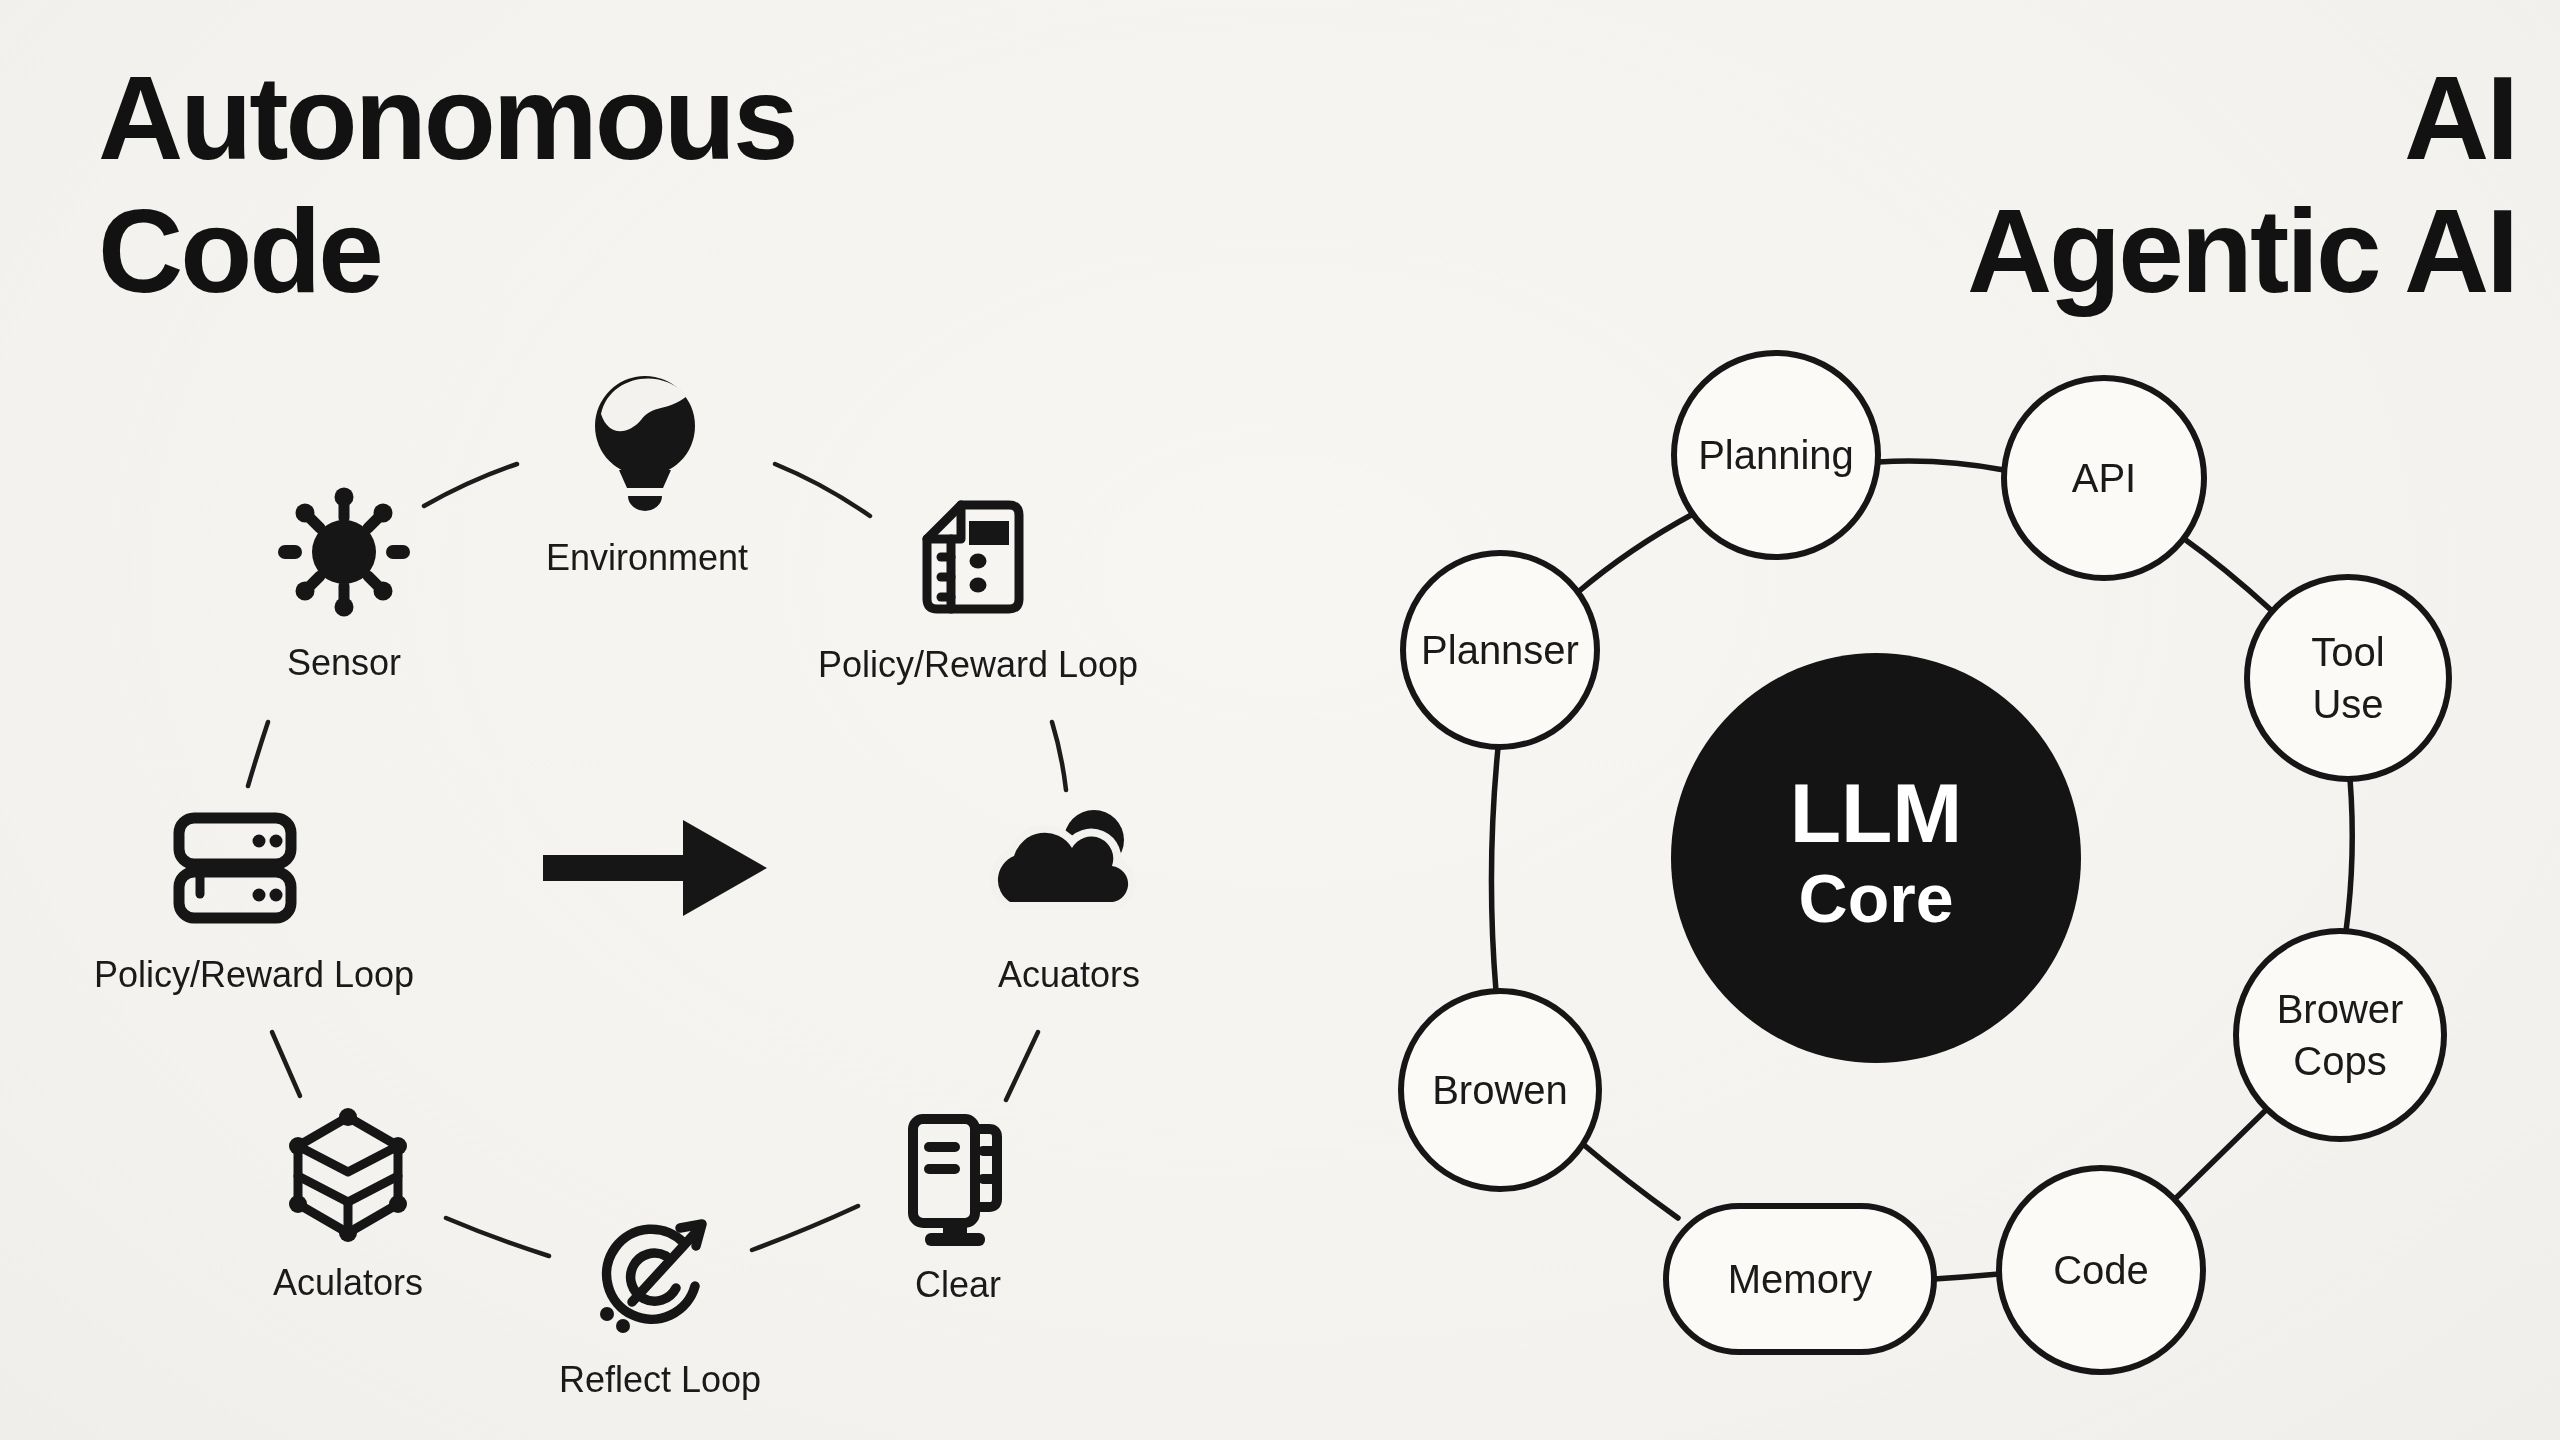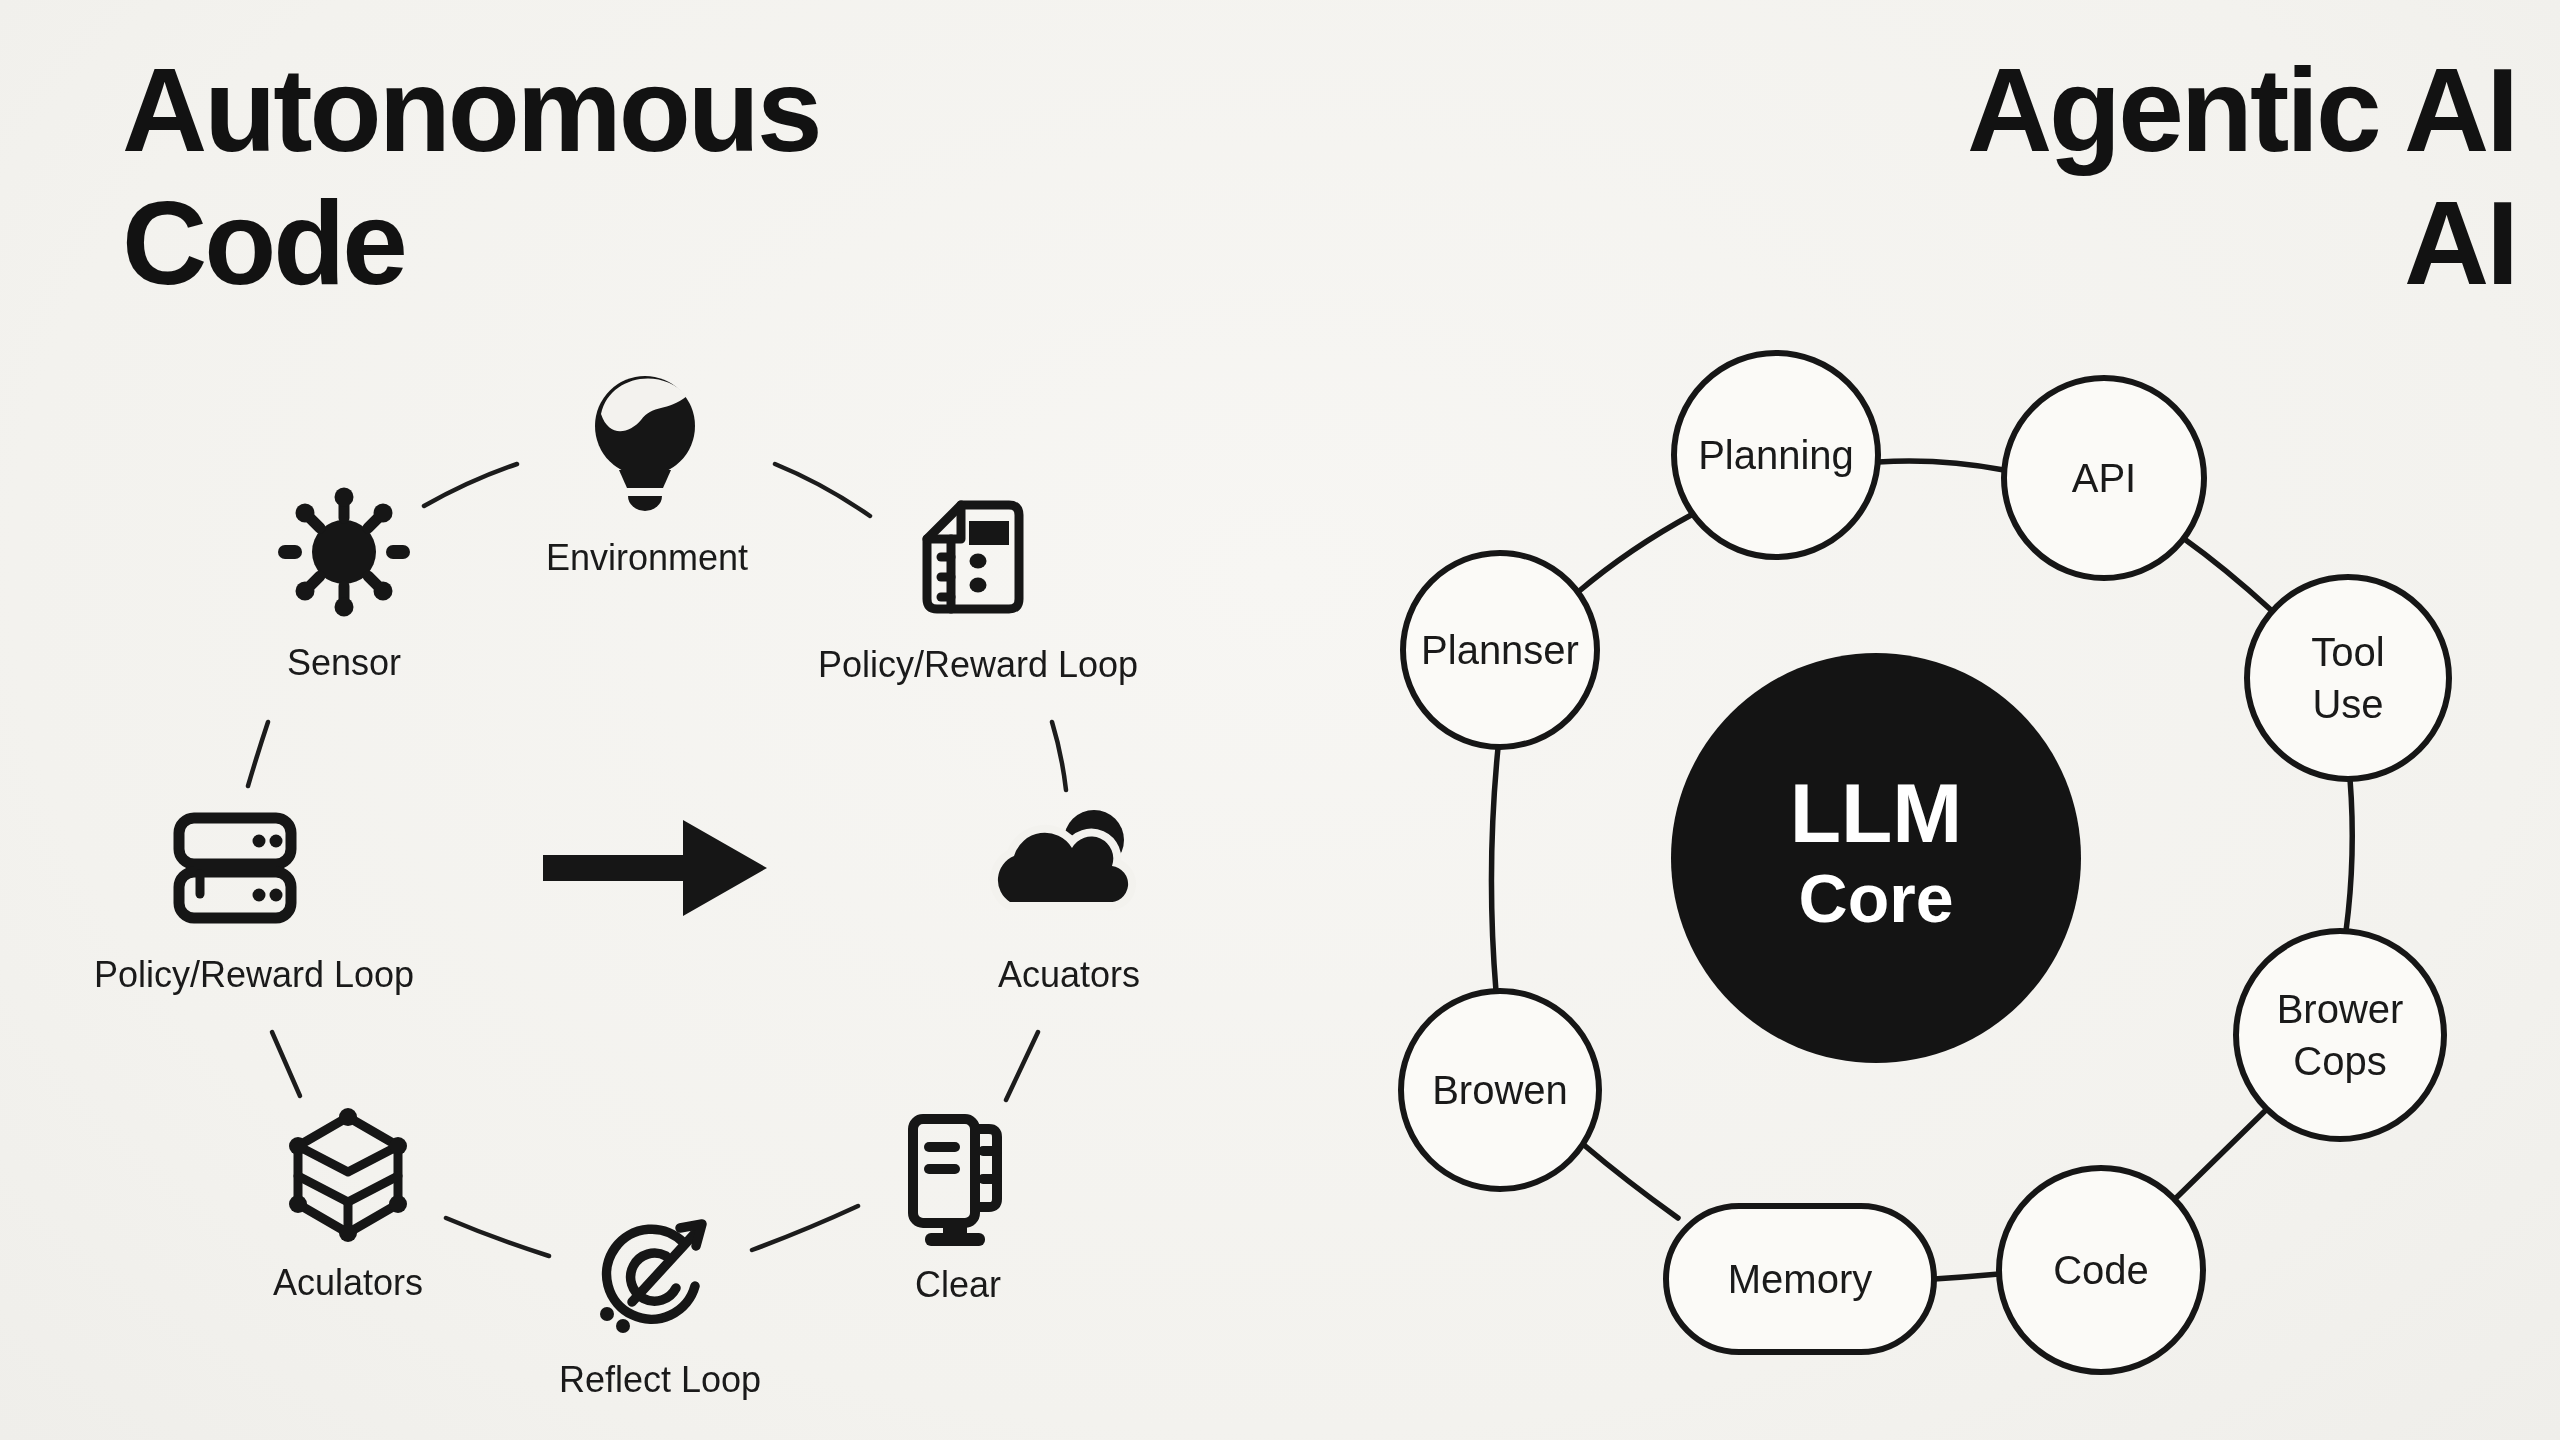--- a/index.html
+++ b/index.html
@@ -2,43 +2,43 @@
 <html><head>
 <meta charset="utf-8">
 <style>
   html,body{margin:0;padding:0;}
   body{
     width:2560px;height:1440px;overflow:hidden;position:relative;
     background:radial-gradient(ellipse at 50% 40%, #f7f6f3 0%, #f3f2ee 70%, #efeeea 100%);
     font-family:"Liberation Sans", sans-serif;
   }
   .title{
-    position:absolute;top:44px;color:#121212;font-weight:bold;
-    font-size:118px;line-height:1.13;letter-spacing:-3px;white-space:nowrap;margin-left:24px;
+    position:absolute;top:52px;color:#121212;font-weight:bold;
+    font-size:118px;line-height:1.13;letter-spacing:-3px;white-space:nowrap;
   }
   .title-left{left:98px;text-align:left;}
   .title-right{right:44px;text-align:right;}
   svg{position:absolute;left:0;top:0;}
   .lbl{font-size:36px;fill:#1a1a1a;}
   .node-lbl{font-size:40px;fill:#1a1a1a;}
   .core-lbl1{font-size:84px;font-weight:bold;fill:#ffffff;}
   .core-lbl2{font-size:68px;font-weight:bold;fill:#ffffff;}
   text{text-anchor:middle;}
 </style>
 </head>
 <body>
 
 <div class="title title-left">
   <div>Autonomous</div>
   <div>Code</div>
 </div>
 
 <div class="title title-right">
+  <div>AI</div>
   <div>Agentic AI</div>
-  <div>AI</div>
 </div>
 
 <svg width="2560" height="1440" viewBox="0 0 2560 1440">
 
   <g stroke-linecap="round">
 
     <g stroke="#1c1c1c" stroke-width="4.5" fill="none">
       <path d="M 424,506 Q 470,480 517,464"></path>
       <path d="M 775,464 Q 824,484 870,516"></path>
       <path d="M 1052,722 Q 1062,755 1066,790"></path>

